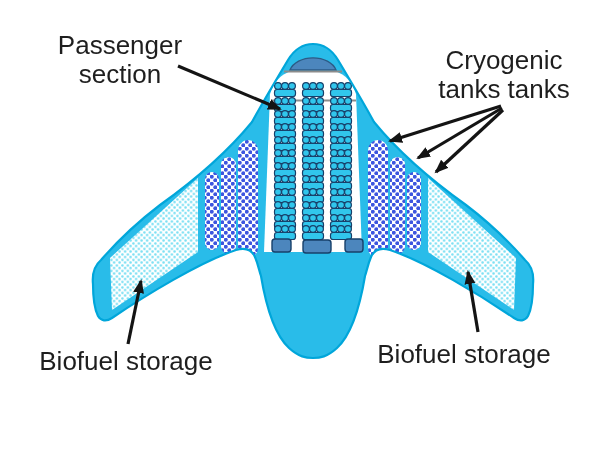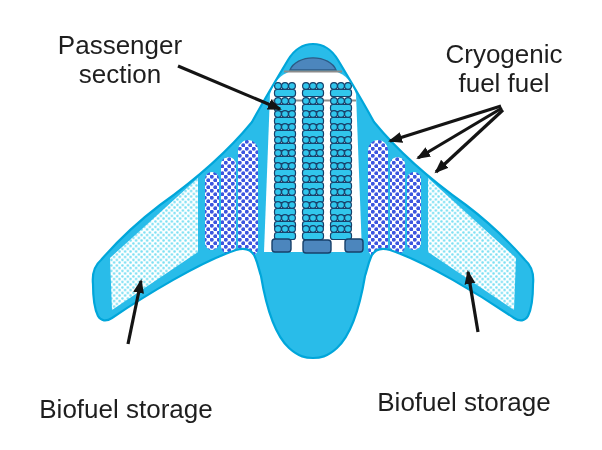--- a/index.html
+++ b/index.html
@@ -6,21 +6,21 @@
   #stage{
     position:relative;width:602px;height:450px;background:#fff;overflow:hidden;
     font-family:"Liberation Sans", sans-serif;
   }
   #diagram-svg{position:absolute;left:0;top:0;}
   .callout{
     position:absolute;text-align:center;color:var(--c-label_text,#1e1e1e);
     font-size:26px;line-height:1.13;font-weight:400;white-space:nowrap;
   }
   .callout span{display:block;}
-  .single{display:block;margin-top:48px;}
+  .single{display:block;}
 </style>
 </head>
 <body>
 
 <div id="stage" style="--c-body: #29BCE9; --c-body_outline: #00A6DA; --c-cabin_bg: #FFFFFF; --c-cockpit: #4C86BD; --c-cockpit_outline: #2C5B86; --c-divider_gray: #8C8C8C; --c-seat_fill: #31C6EC; --c-seat_outline: #17406A; --c-monument_fill: #4C86BD; --c-cryo_dot: #3D55DF; --c-bio_dot: #79DFF3; --c-arrow: #141414; --c-label_text: #1E1E1E;">
 
   <svg id="diagram-svg" width="602" height="450" viewBox="0 0 602 450">
     <defs>
       <pattern id="cryoPat" width="7" height="7" patternUnits="userSpaceOnUse">
         <rect width="7" height="7" fill="#FFFFFF"></rect>
@@ -299,23 +299,23 @@
       <line x1="128" y1="344" x2="141" y2="281" marker-end="url(#ah)" style="stroke:var(--c-arrow);stroke-width:3.2"></line>
       <line x1="478" y1="332" x2="468" y2="272" marker-end="url(#ah)" style="stroke:var(--c-arrow);stroke-width:3.2"></line>
     </g>
   </svg>
 
   <div class="callout" style="left:49px;top:31px;width:142px;">
     <span>Passenger</span>
     <span>section</span>
   </div>
 
-  <div class="callout" style="left:434px;top:40px;width:140px;">
+  <div class="callout" style="left:434px;top:46px;width:140px;">
     <span>Cryogenic</span>
-    <span>fuel fuel</span>
+    <span>tanks tanks</span>
   </div>
 
   <div class="callout" style="left:28px;top:347px;width:196px;">
     <span class="single">Biofuel storage</span>
   </div>
 
   <div class="callout" style="left:366px;top:340px;width:196px;">
     <span class="single">Biofuel storage</span>
   </div>
 </div>

